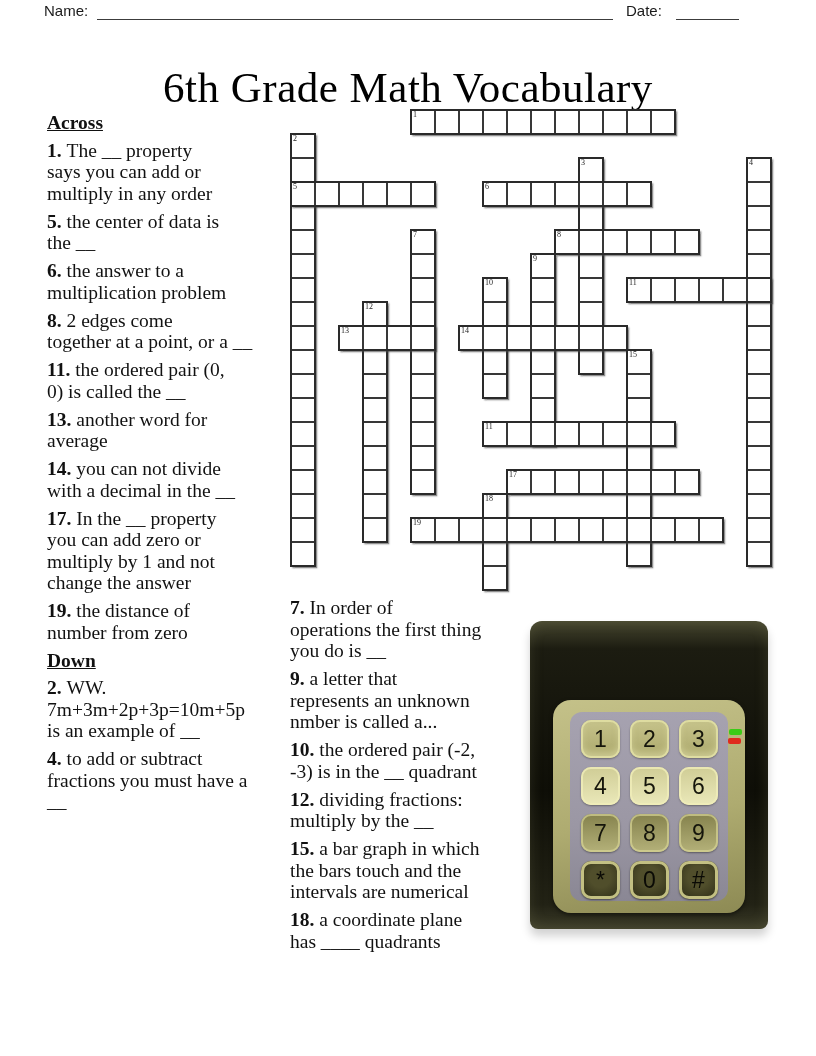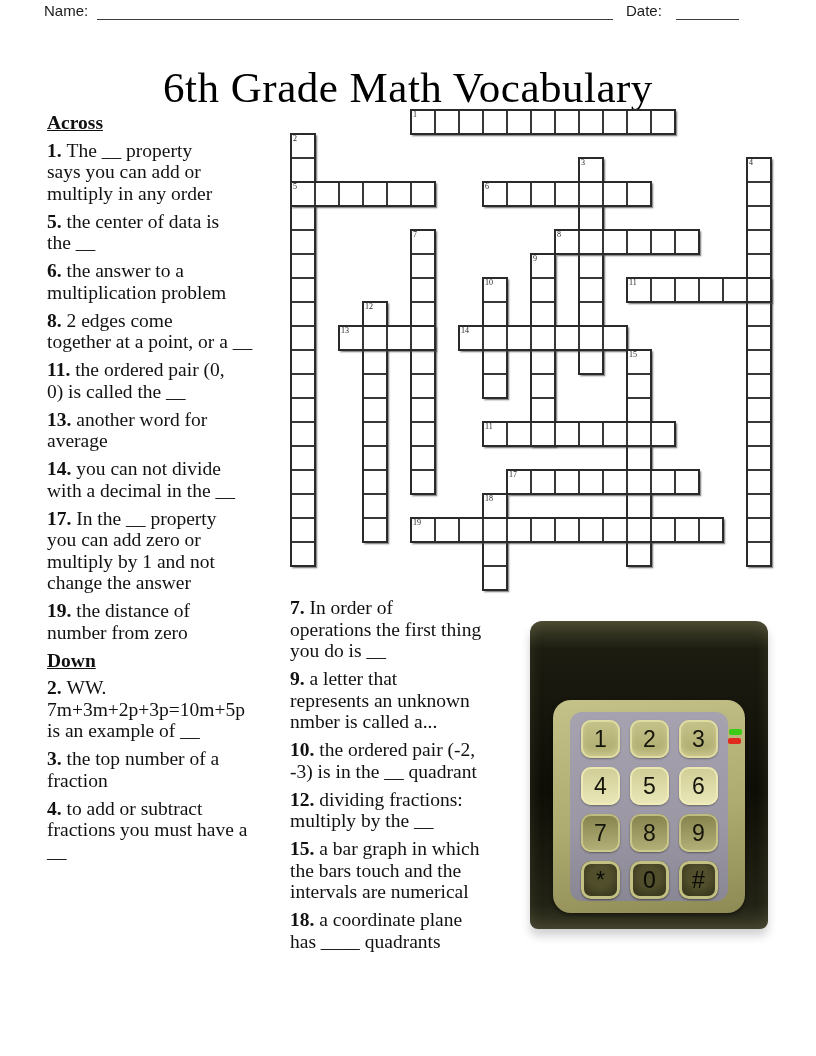--- a/index.html
+++ b/index.html
@@ -119,22 +119,20 @@
 multiply by 1 and not
 change the answer</span></div>
       <div class="clue"><b>19. </b><span>the distance of
 number from zero</span></div>
     </div>
   <div class="section-heading" id="down-heading">Down</div>
   <div>
       <div class="clue"><b>2. </b><span>WW.
 7m+3m+2p+3p=10m+5p
 is an example of __</span></div>
-      <div class="clue"><b>3. </b><span>the top number of a
-fraction</span></div>
       <div class="clue"><b>4. </b><span>to add or subtract
 fractions you must have a
 __</span></div>
     </div>
 </div>
 
 <div class="clue-col" id="mid-col">
   <div>
       <div class="clue"><b>7. </b><span>In order of
 operations the first thing

